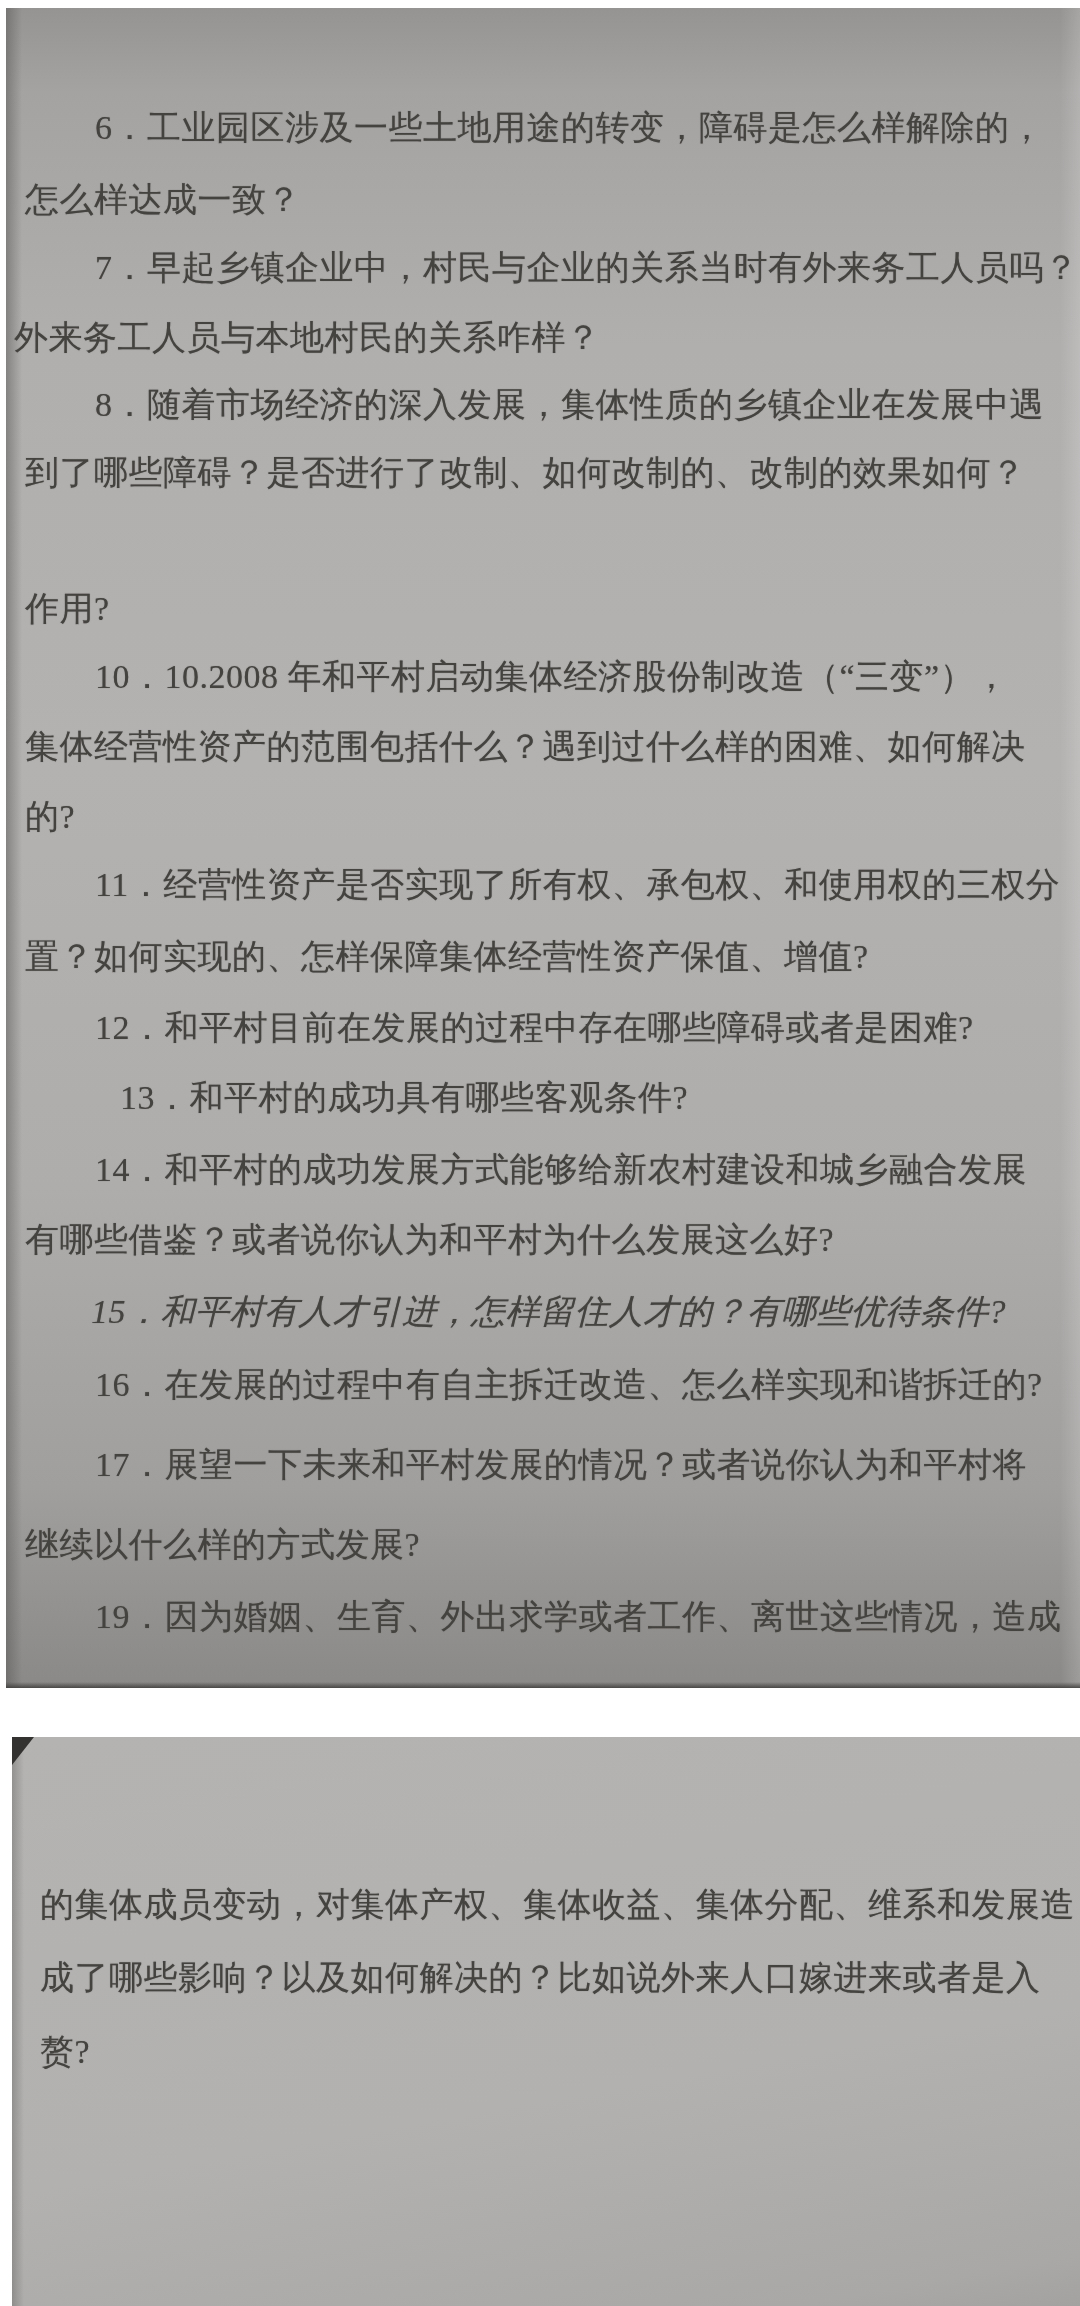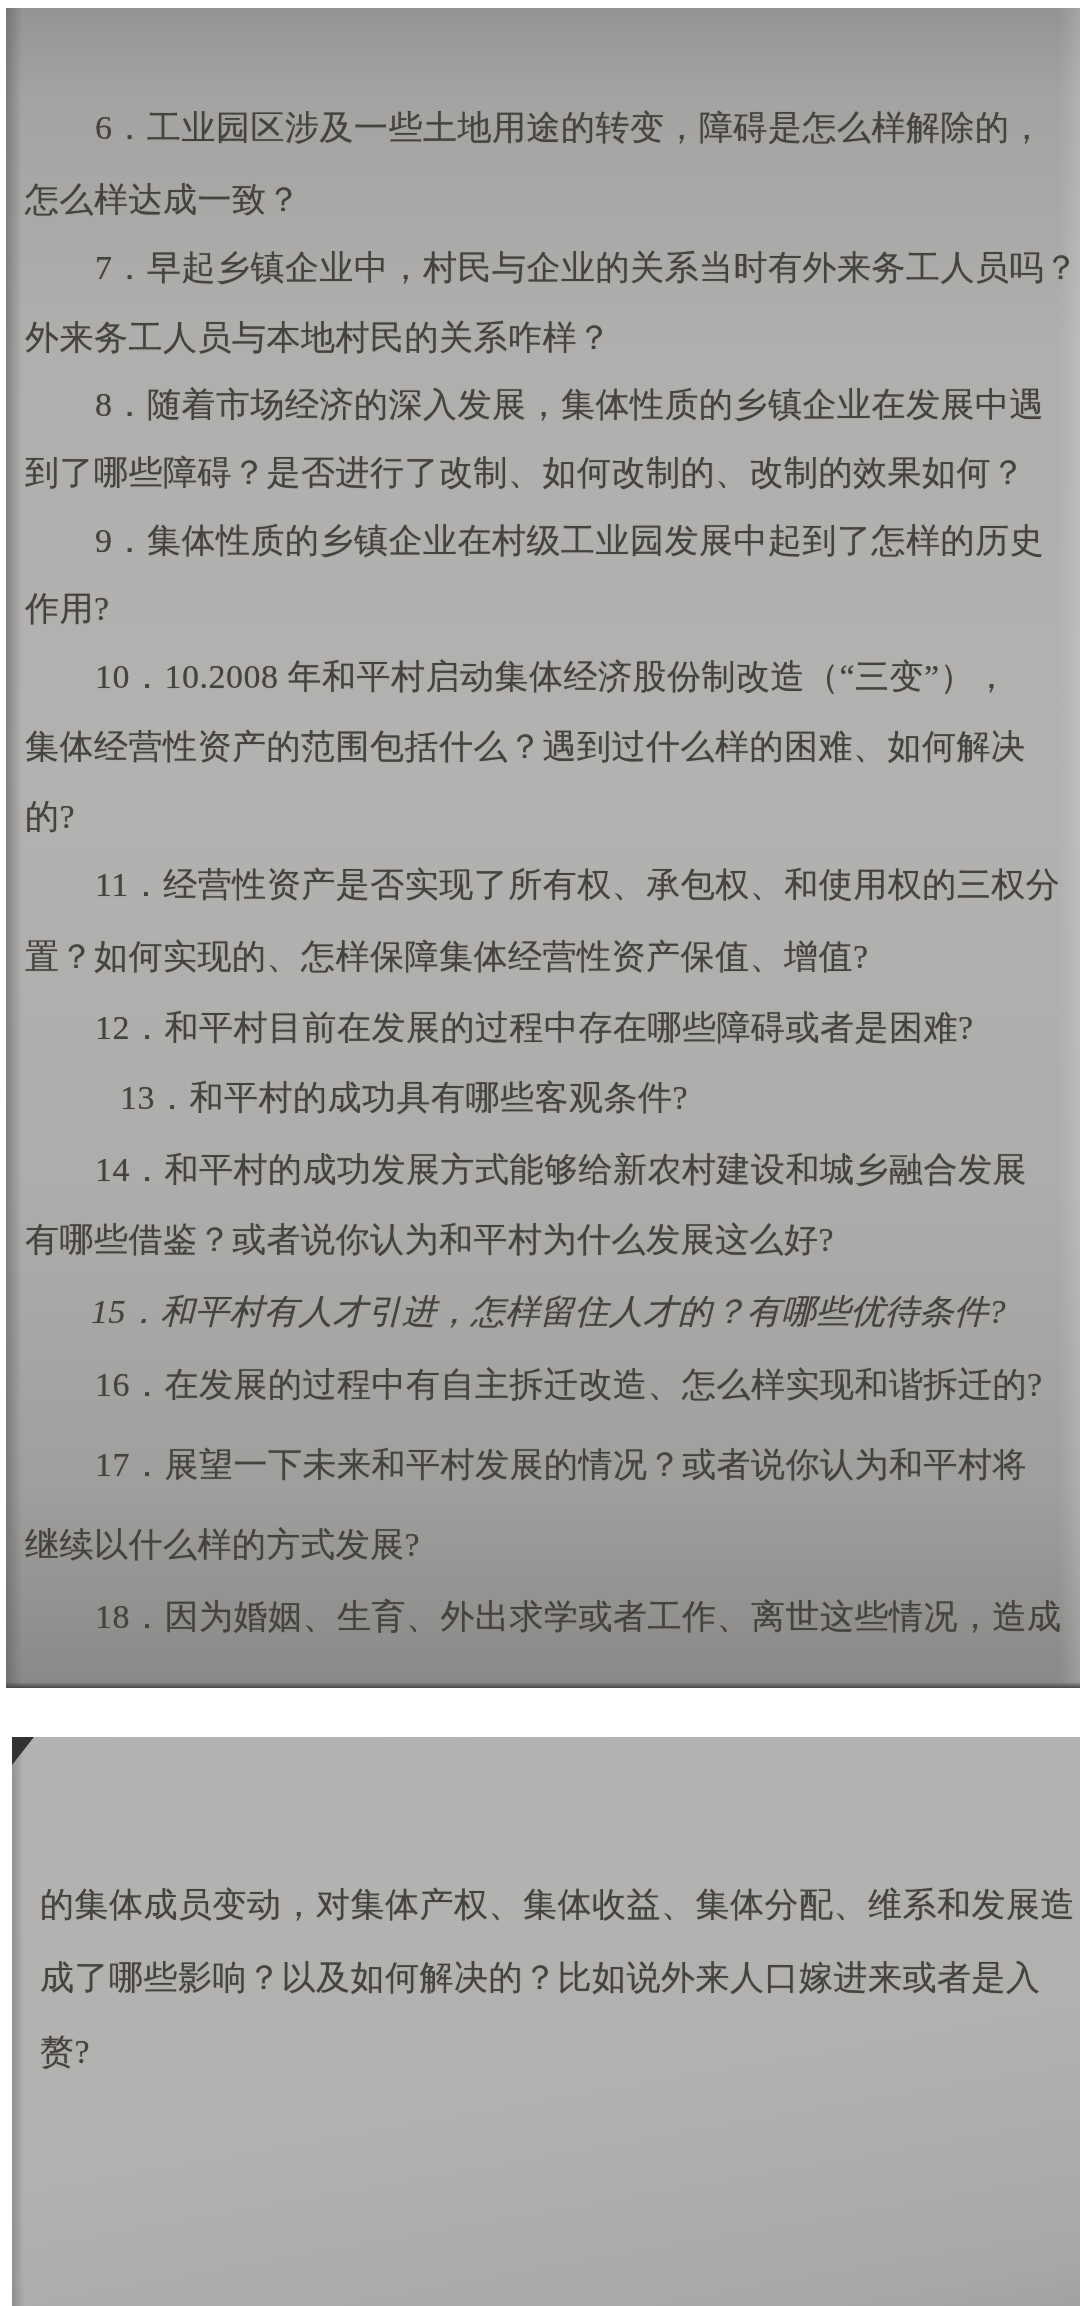--- a/index.html
+++ b/index.html
@@ -68,26 +68,25 @@
 </head>
 <body>
 
 <div class="canvas">
 
   <div class="photo photo1">
     <div class="line" style="top:100px;  left:89px;">6．工业园区涉及一些土地用途的转变，障碍是怎么样解除的，</div>
     <div class="line" style="top:172px;  left:19px;">怎么样达成一致？</div>
 
     <div class="line" style="top:240px;  left:89px;">7．早起乡镇企业中，村民与企业的关系当时有外来务工人员吗？</div>
-    <div class="line" style="top:310px;  left:19px;">外来务工人员与本地村民的关系咋样？</div>
+    <div class="line" style="top:310px;  left:8px;">外来务工人员与本地村民的关系咋样？</div>
 
     <div class="line" style="top:377px;  left:89px;">8．随着市场经济的深入发展，集体性质的乡镇企业在发展中遇</div>
     <div class="line" style="top:445px;  left:19px;">到了哪些障碍？是否进行了改制、如何改制的、改制的效果如何？</div>
 
-    <div class="line" style="top:513px;  left:89px;">9．集体性质的乡镇企业在村级工业园发展中起到了怎样的历史</div>
     <div class="line" style="top:581px;  left:19px;">作用?</div>
 
     <div class="line" style="top:649px;  left:89px;text-align:center;">10．10.2008 年和平村启动集体经济股份制改造（“三变”），</div>
     <div class="line" style="top:719px;  left:19px;">集体经营性资产的范围包括什么？遇到过什么样的困难、如何解决</div>
     <div class="line" style="top:789px;  left:19px;">的?</div>
 
     <div class="line" style="top:857px;  left:89px;">11．经营性资产是否实现了所有权、承包权、和使用权的三权分</div>
     <div class="line" style="top:929px;  left:19px;">置？如何实现的、怎样保障集体经营性资产保值、增值?</div>
 
     <div class="line" style="top:1000px; left:89px;">12．和平村目前在发展的过程中存在哪些障碍或者是困难?</div>
@@ -97,21 +96,21 @@
     <div class="line" style="top:1142px; left:89px;">14．和平村的成功发展方式能够给新农村建设和城乡融合发展</div>
     <div class="line" style="top:1212px; left:19px;">有哪些借鉴？或者说你认为和平村为什么发展这么好?</div>
 
     <div class="line" style="top:1284px; left:85px;font-style:italic;">15．和平村有人才引进，怎样留住人才的？有哪些优待条件?</div>
 
     <div class="line" style="top:1357px; left:89px;">16．在发展的过程中有自主拆迁改造、怎么样实现和谐拆迁的?</div>
 
     <div class="line" style="top:1437px; left:89px;">17．展望一下未来和平村发展的情况？或者说你认为和平村将</div>
     <div class="line" style="top:1517px; left:19px;">继续以什么样的方式发展?</div>
 
-    <div class="line" style="top:1589px; left:89px;">18．因为婚姻、生育、外出求学或者工作、离世这些情况，造成</div>
+    <div class="line" style="top:1589px; left:89px;">19．因为婚姻、生育、外出求学或者工作、离世这些情况，造成</div>
 
     <div class="photo1-bottom-edge"></div>
   </div>
 
   <div class="photo photo2">
     <div class="photo2-corner"></div>
 
     <div class="line" style="top:148px; left:28px;">的集体成员变动，对集体产权、集体收益、集体分配、维系和发展造</div>
     <div class="line" style="top:221px; left:28px;">成了哪些影响？以及如何解决的？比如说外来人口嫁进来或者是入</div>
     <div class="line" style="top:295px; left:28px;">赘?</div>

